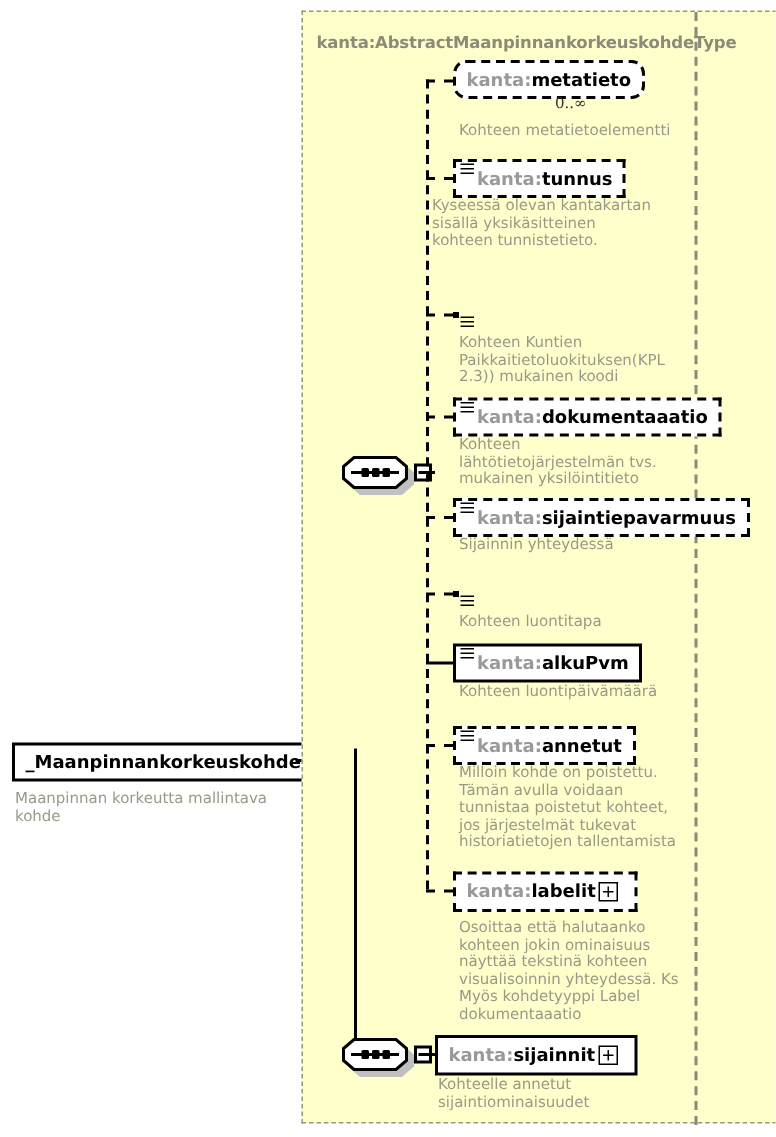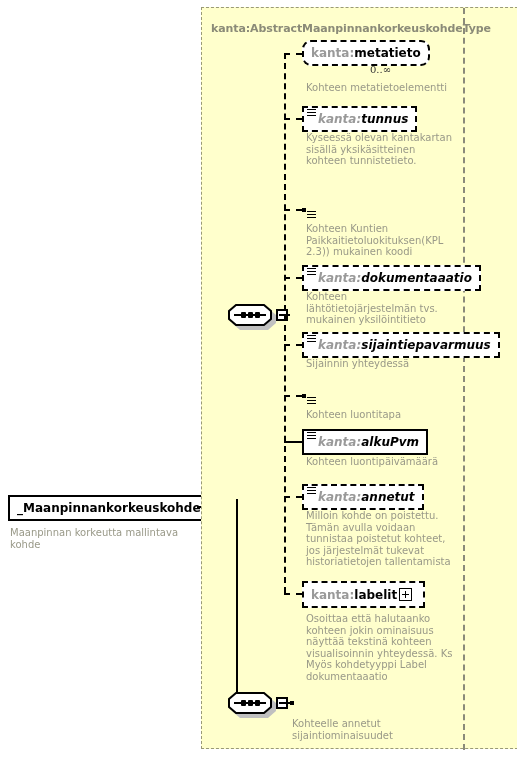--- a/index.html
+++ b/index.html
@@ -95,21 +95,21 @@
     position: absolute;
     left: 0;
     width: 9px;
     height: 1px;
     background: #000;
     display: block;
   }
   .seqicon i:nth-child(1) { top: 0px; }
   .seqicon i:nth-child(2) { top: 3px; }
   .seqicon i:nth-child(3) { top: 6px; }
-  .has-icon .ebox-label { padding-left: 14px; font-style: italic; }
+  .has-icon .ebox-label { padding-left: 14px; }
 
   
   .toggle {
     display: inline-block;
     width: 11px;
     height: 11px;
     border: 1px solid #000;
     background: #fff;
     position: relative;
     vertical-align: middle;
@@ -309,21 +309,21 @@
     <span class="seqicon">
         <i></i>
         <i></i>
         <i></i>
       </span>
     <span class="ebox-label">
       <span class="ns">kanta:</span><span class="nm">tunnus</span>
     </span>
   </div>
 </div>
-<div class="doc" style="left:306px; top:132px;">Kyseessä olevan kantakartan sisällä yksikäsitteinen kohteen tunnistetieto.</div>
+<div class="doc" style="left:288px; top:132px;">Kyseessä olevan kantakartan sisällä yksikäsitteinen kohteen tunnistetieto.</div>
 
 <div class="dash-h" style="left:284px; top:209px; width:18px;"></div>
 <div style="position:absolute; left:302px; top:197px;">
   <div class="ebox ebox-dashed has-icon">
     <span class="shadow"></span>
     <span class="seqicon">
         <i></i>
         <i></i>
         <i></i>
       </span>
@@ -430,15 +430,18 @@
   <div class="dot d1"></div>
   <div class="dot d2"></div>
   <div class="dot d3"></div>
   <div class="comp-toggle"></div>
 </div>
 <div class="line-h" style="left:284px; top:702px; width:6px;"></div>
 
 <div style="position:absolute; left:290px; top:690px;">
   <div class="ebox ebox-solid">
     <span class="shadow"></span>
+    <span class="ebox-label">
+      <span class="ns">kanta:</span><span class="nm">sijainnit</span><span class="toggle plus"></span>
+    </span>
   </div>
 </div>
 <div class="doc" style="left:292px; top:718px;">Kohteelle annetut sijaintiominaisuudet</div>
 
 </body></html>

